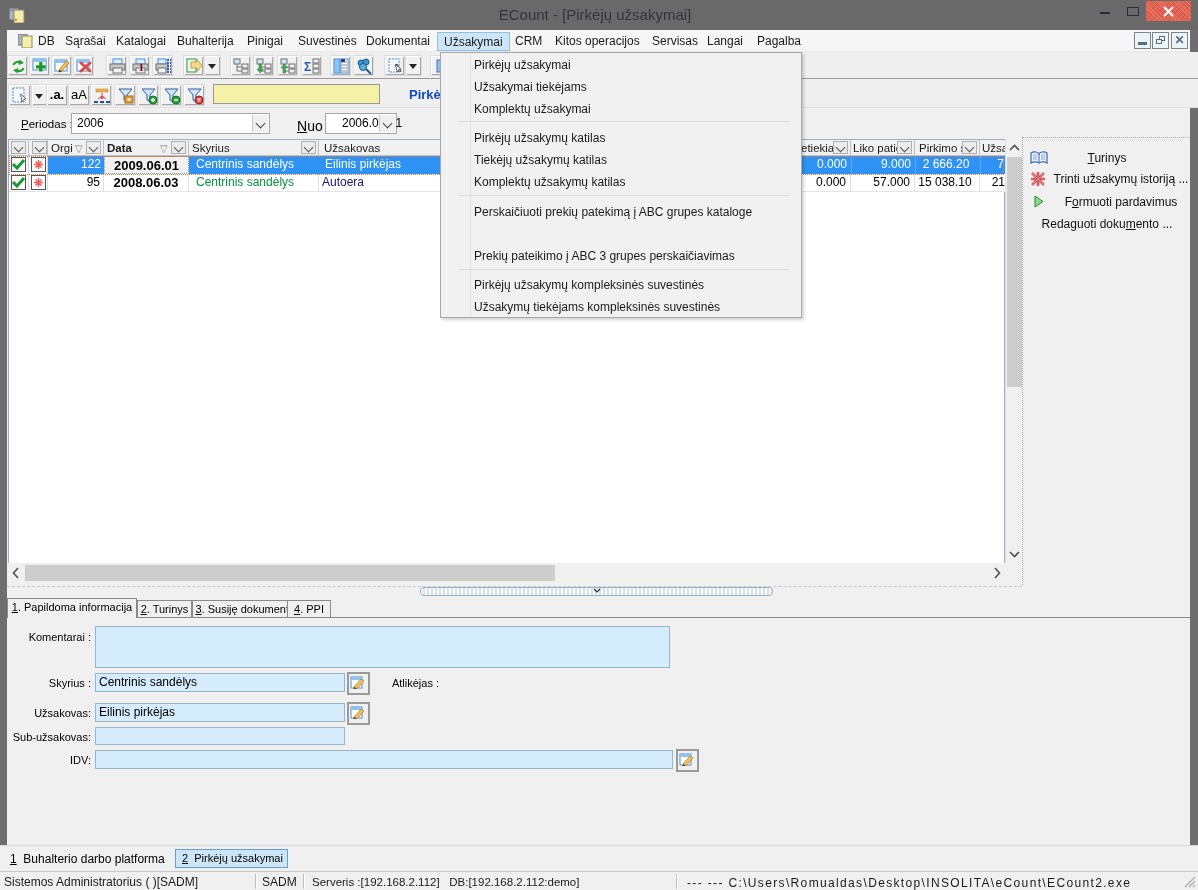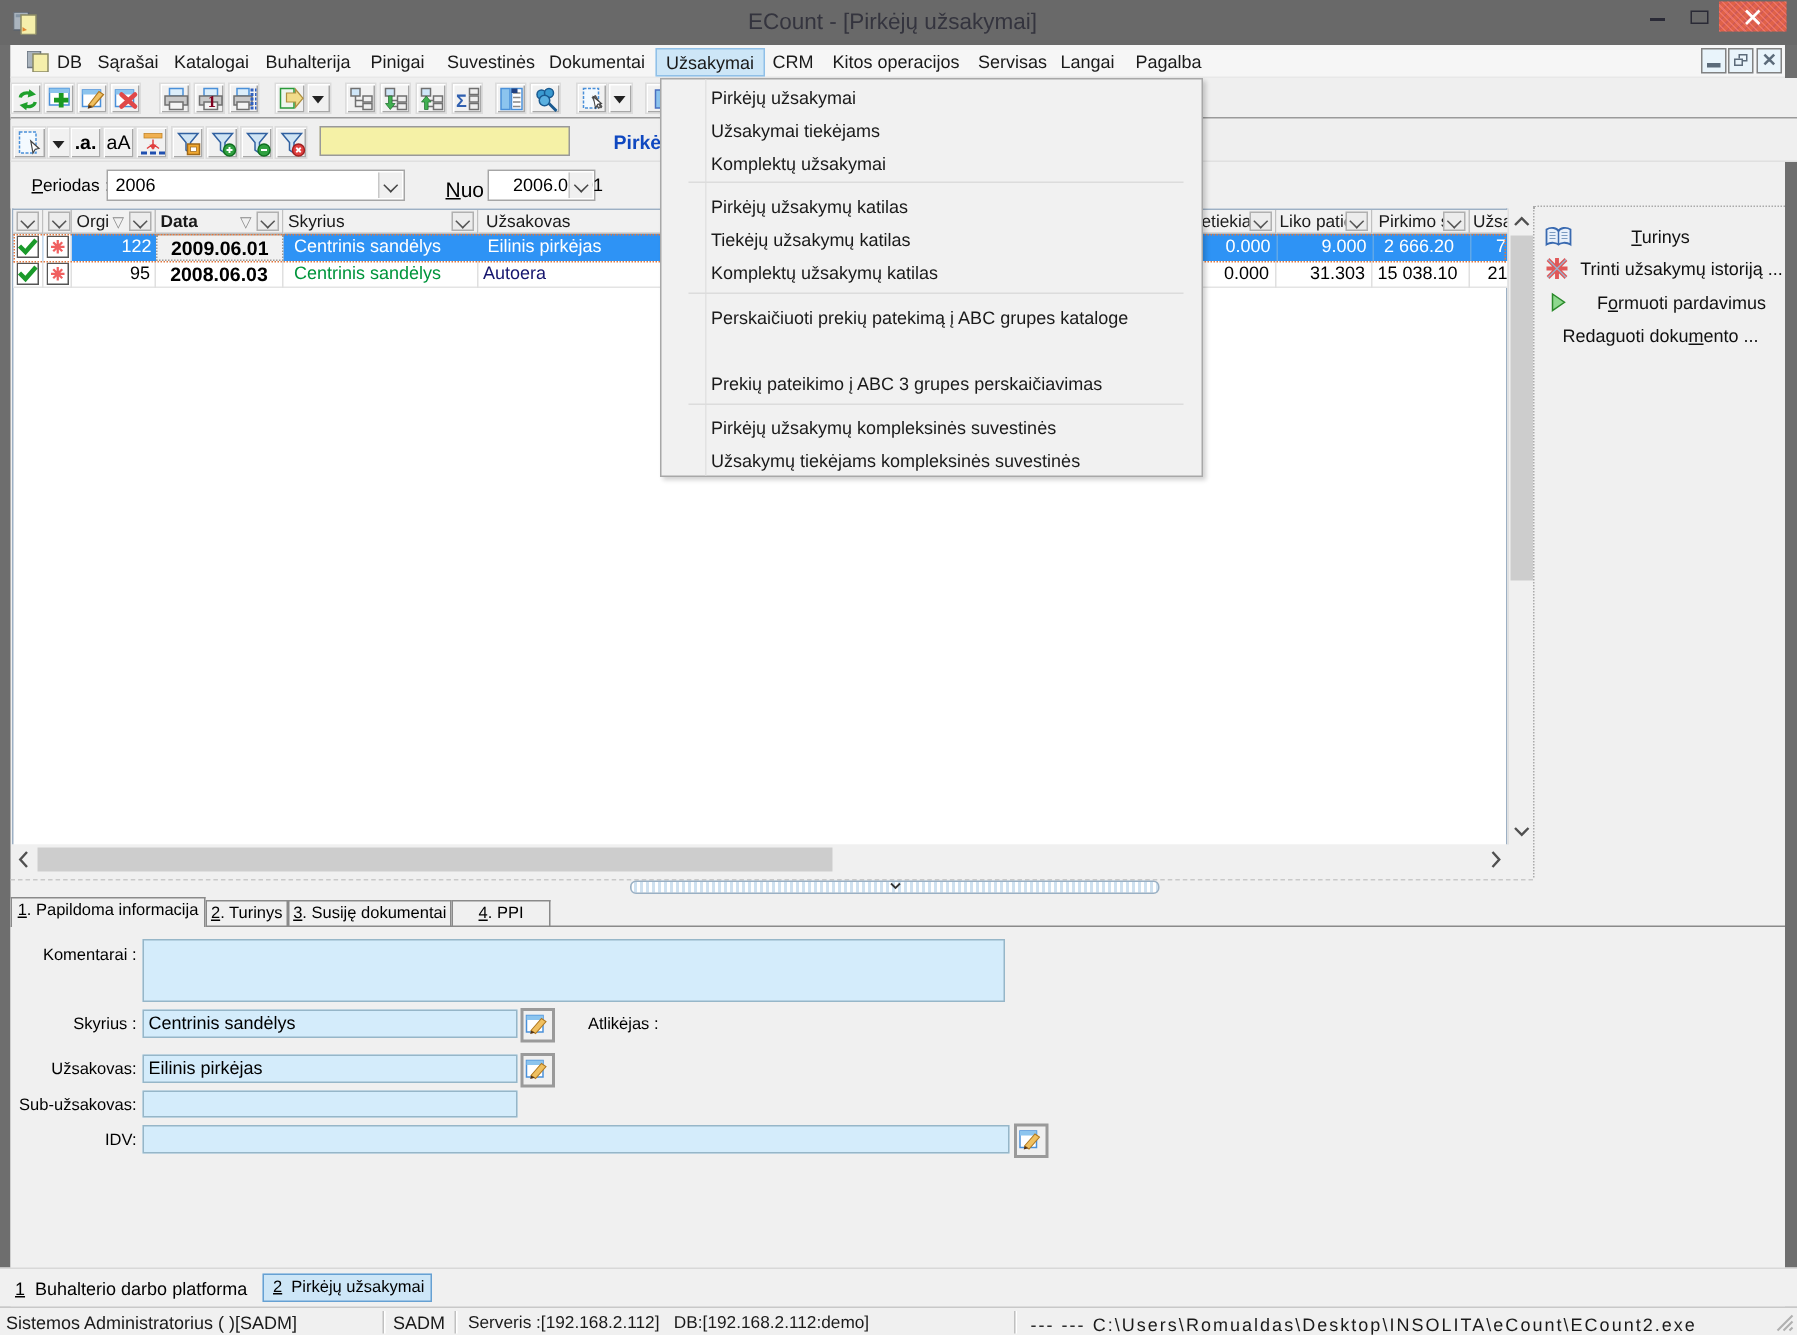--- a/index.html
+++ b/index.html
@@ -388,21 +388,21 @@
           <g stroke="#f06060" stroke-width="1.5">
             <path d="M7.5 3v9M3 7.5h9M4.5 4.5l6 6M10.5 4.5l-6 6"></path>
           </g>
         </svg></div>
     <div class="cell" style="left:39px;width:56px;text-align:right;padding-right:3px;border-right:1px solid #e0e0e0">95</div>
     <div class="cell" style="left:95px;width:85px;font-weight:bold;text-align:center;font-size:13px;border-right:1px solid #e0e0e0">2008.06.03</div>
     <div class="cell" style="left:180px;width:130px;padding-left:7px;color:#00953c;border-right:1px solid #e0e0e0">Centrinis sandėlys</div>
     <div class="cell" style="left:310px;width:321px;padding-left:3px;color:#16166e;border-right:1px solid #e0e0e0">Autoera</div>
     <div class="cell" style="left:631px;width:147px;border-right:1px solid #e0e0e0"></div>
     <div class="cell" style="left:778px;width:64px;text-align:right;padding-right:4px;border-right:1px solid #e0e0e0">0.000</div>
-    <div class="cell" style="left:842px;width:64px;text-align:right;padding-right:4px;border-right:1px solid #e0e0e0">31.303</div>
+    <div class="cell" style="left:842px;width:64px;text-align:right;padding-right:4px;border-right:1px solid #e0e0e0">57.000</div>
     <div class="cell" style="left:906px;width:65px;text-align:center;padding-right:4px;border-right:1px solid #e0e0e0">15 038.10</div>
     <div class="cell" style="left:971px;width:26px;text-align:right;padding-right:1px">21</div>
   </div>
   <div style="position:absolute;left:0;top:16px;width:995px;height:19px;border:1px dotted #e07840;pointer-events:none"></div>
 </div>
 <div class="abs" id="vscroll">
   <svg width="17" height="17" style="position:absolute;top:1px;left:0">
       <path d="M4 10 L8.5 5.5 L13 10" stroke="#505050" stroke-width="1.6" fill="none"></path>
     </svg>
   <div style="position:absolute;left:1px;top:18px;width:15px;height:230px;background:#cdcdcd"></div>
@@ -446,21 +446,21 @@
 <div class="abs" style="left:7px;top:586px;width:1015px;height:1px;border-top:1px dashed #c9c9c9"></div>
 <div class="abs" id="splitbar">
     <svg width="10" height="7" style="position:absolute;left:171px;top:0">
       <path d="M2 1 L5 4 L8 1" stroke="#333" stroke-width="1.2" fill="none"></path>
     </svg>
   </div>
 <div class="abs" id="tabs">
   <span class="tab active" style="left:0px;width:130px"><u>1</u>. Papildoma informacija</span>
   <span class="tab" style="left:130px;width:55px"><u>2</u>. Turinys</span>
   <span class="tab" style="left:185px;width:109px"><u>3</u>. Susiję dokumentai</span>
-  <span class="tab" style="left:294px;width:66px"><u>4</u>. PPI</span>
+  <span class="tab" style="left:280px;width:44px"><u>4</u>. PPI</span>
 </div>
 <div class="abs" id="tabline"></div>
 <div class="abs" id="form">
   <span class="lbl" style="left:0px;top:13px;width:84px">Komentarai :</span>
   <div class="fld" style="left:88px;top:8px;width:575px;height:42px"></div>
   <span class="lbl" style="left:0px;top:59px;width:84px">Skyrius :</span>
   <div class="fld" style="left:88px;top:55px;width:250px;height:19px">Centrinis sandėlys</div>
   <span class="ebtn" style="left:340px;top:54px">
       <svg width="16" height="16" viewBox="0 0 16 16" style="position:absolute;left:1px;top:1px">
         <rect x="1" y="2" width="11" height="11" fill="#fff" stroke="#4a90d9"></rect>

